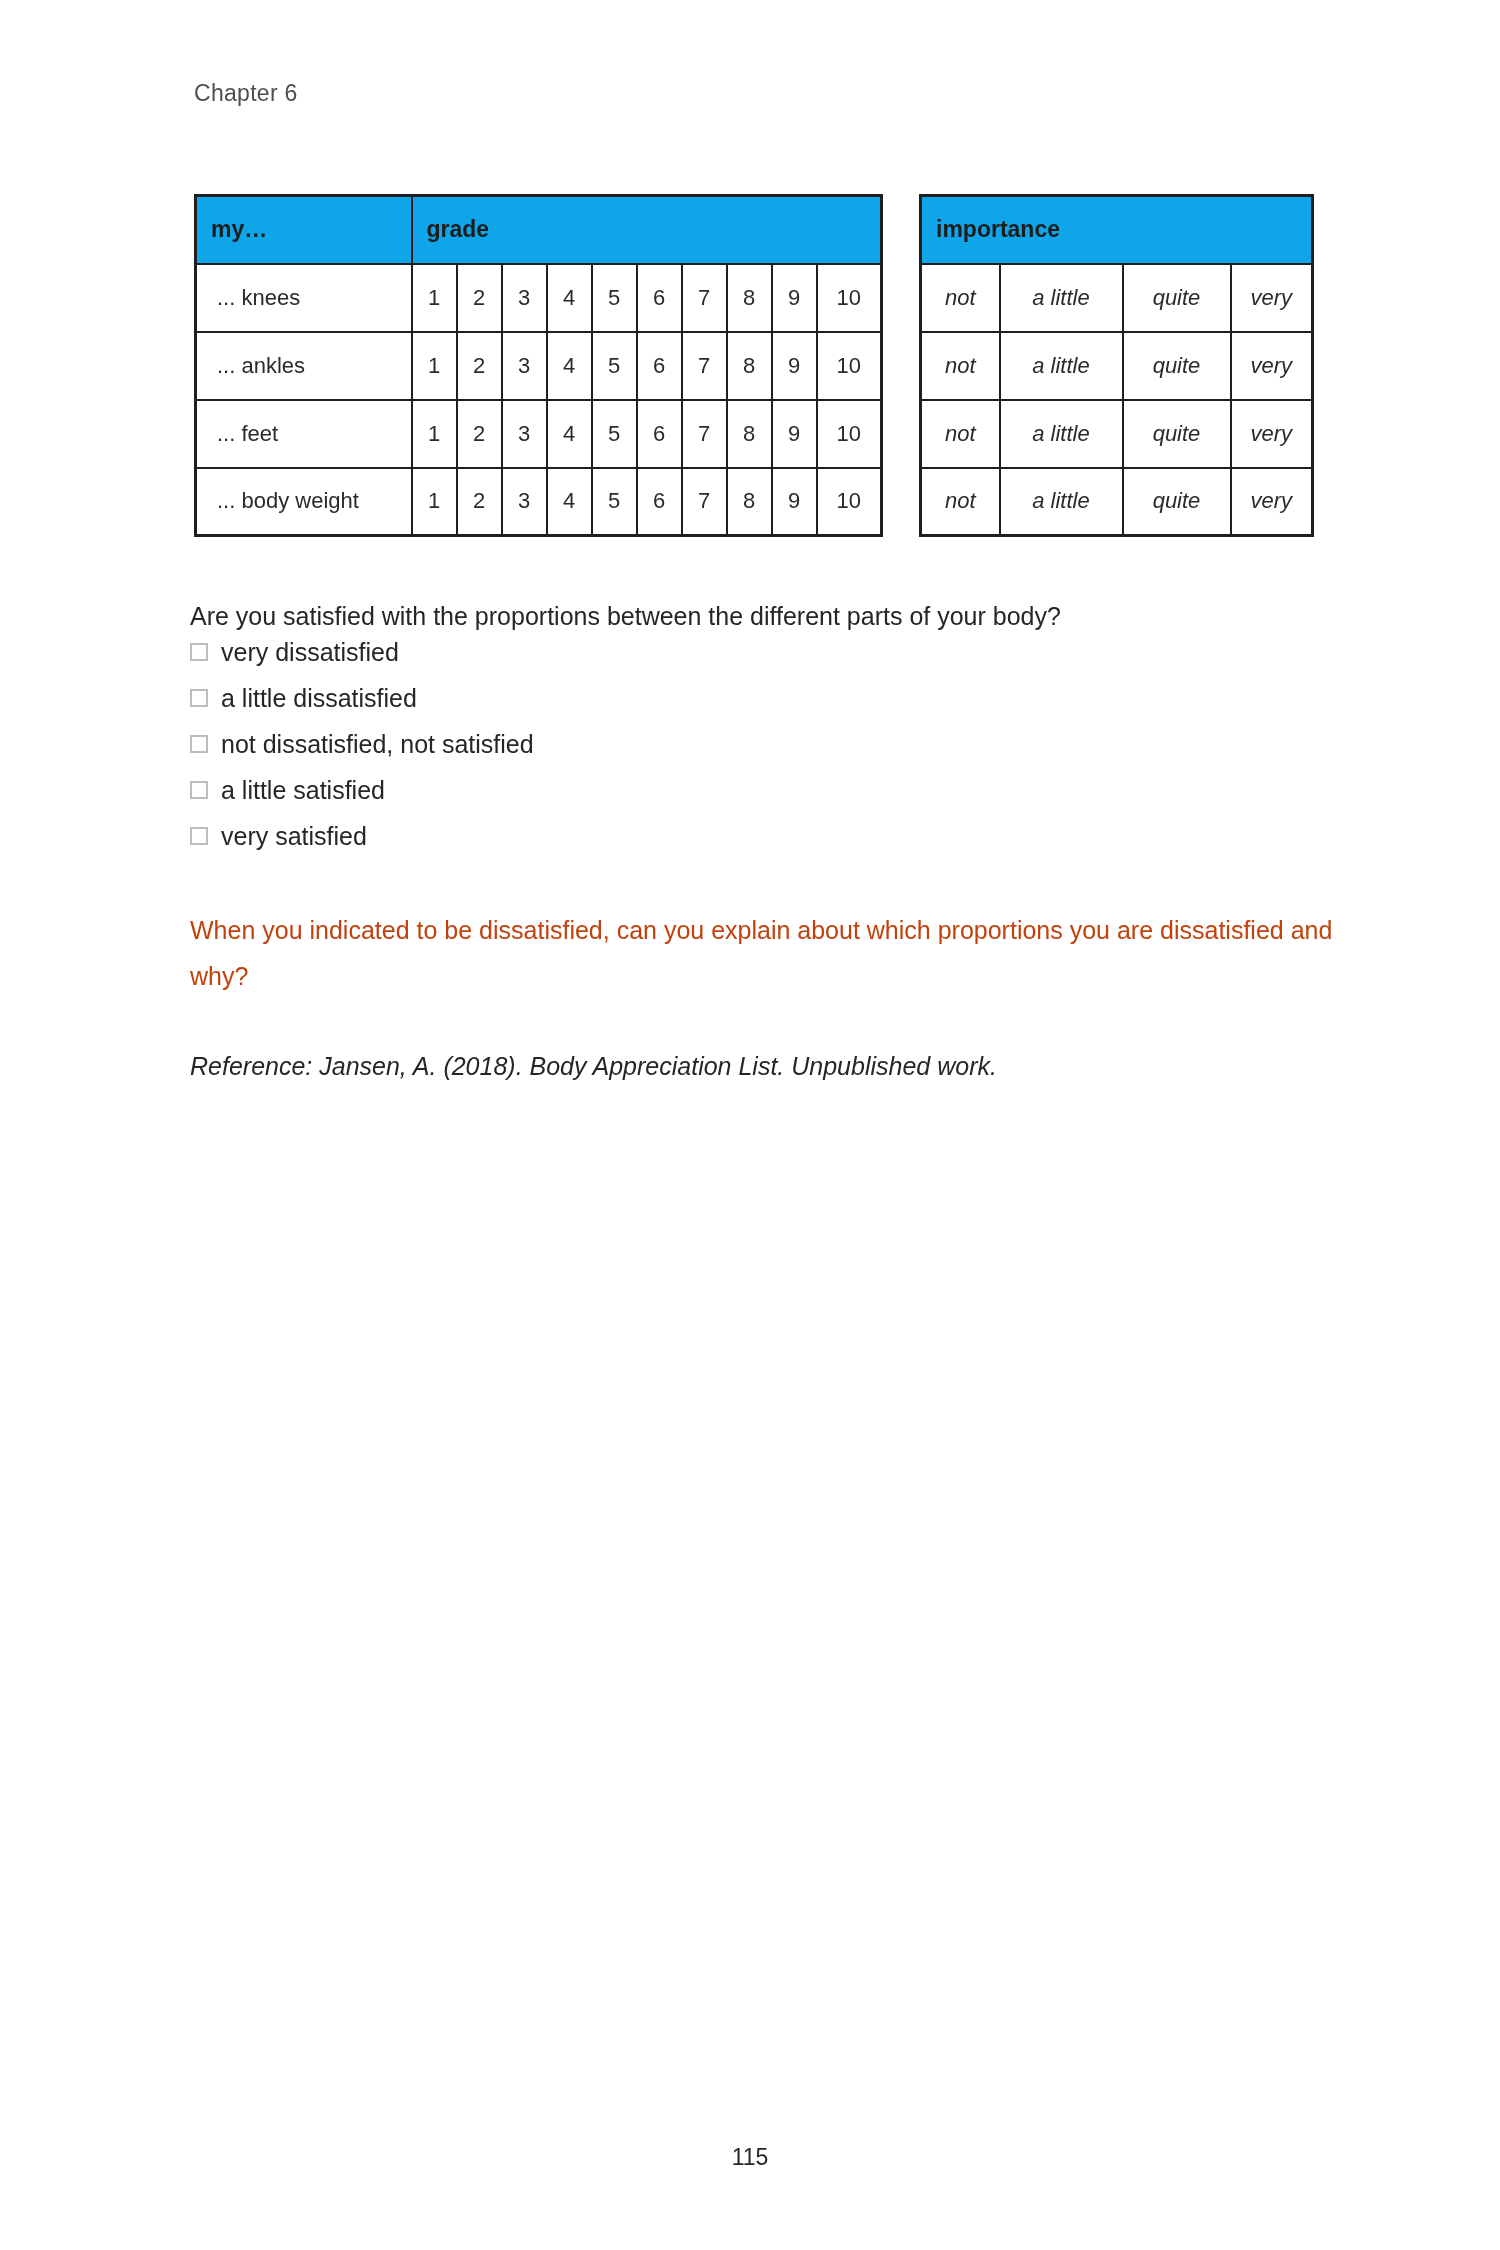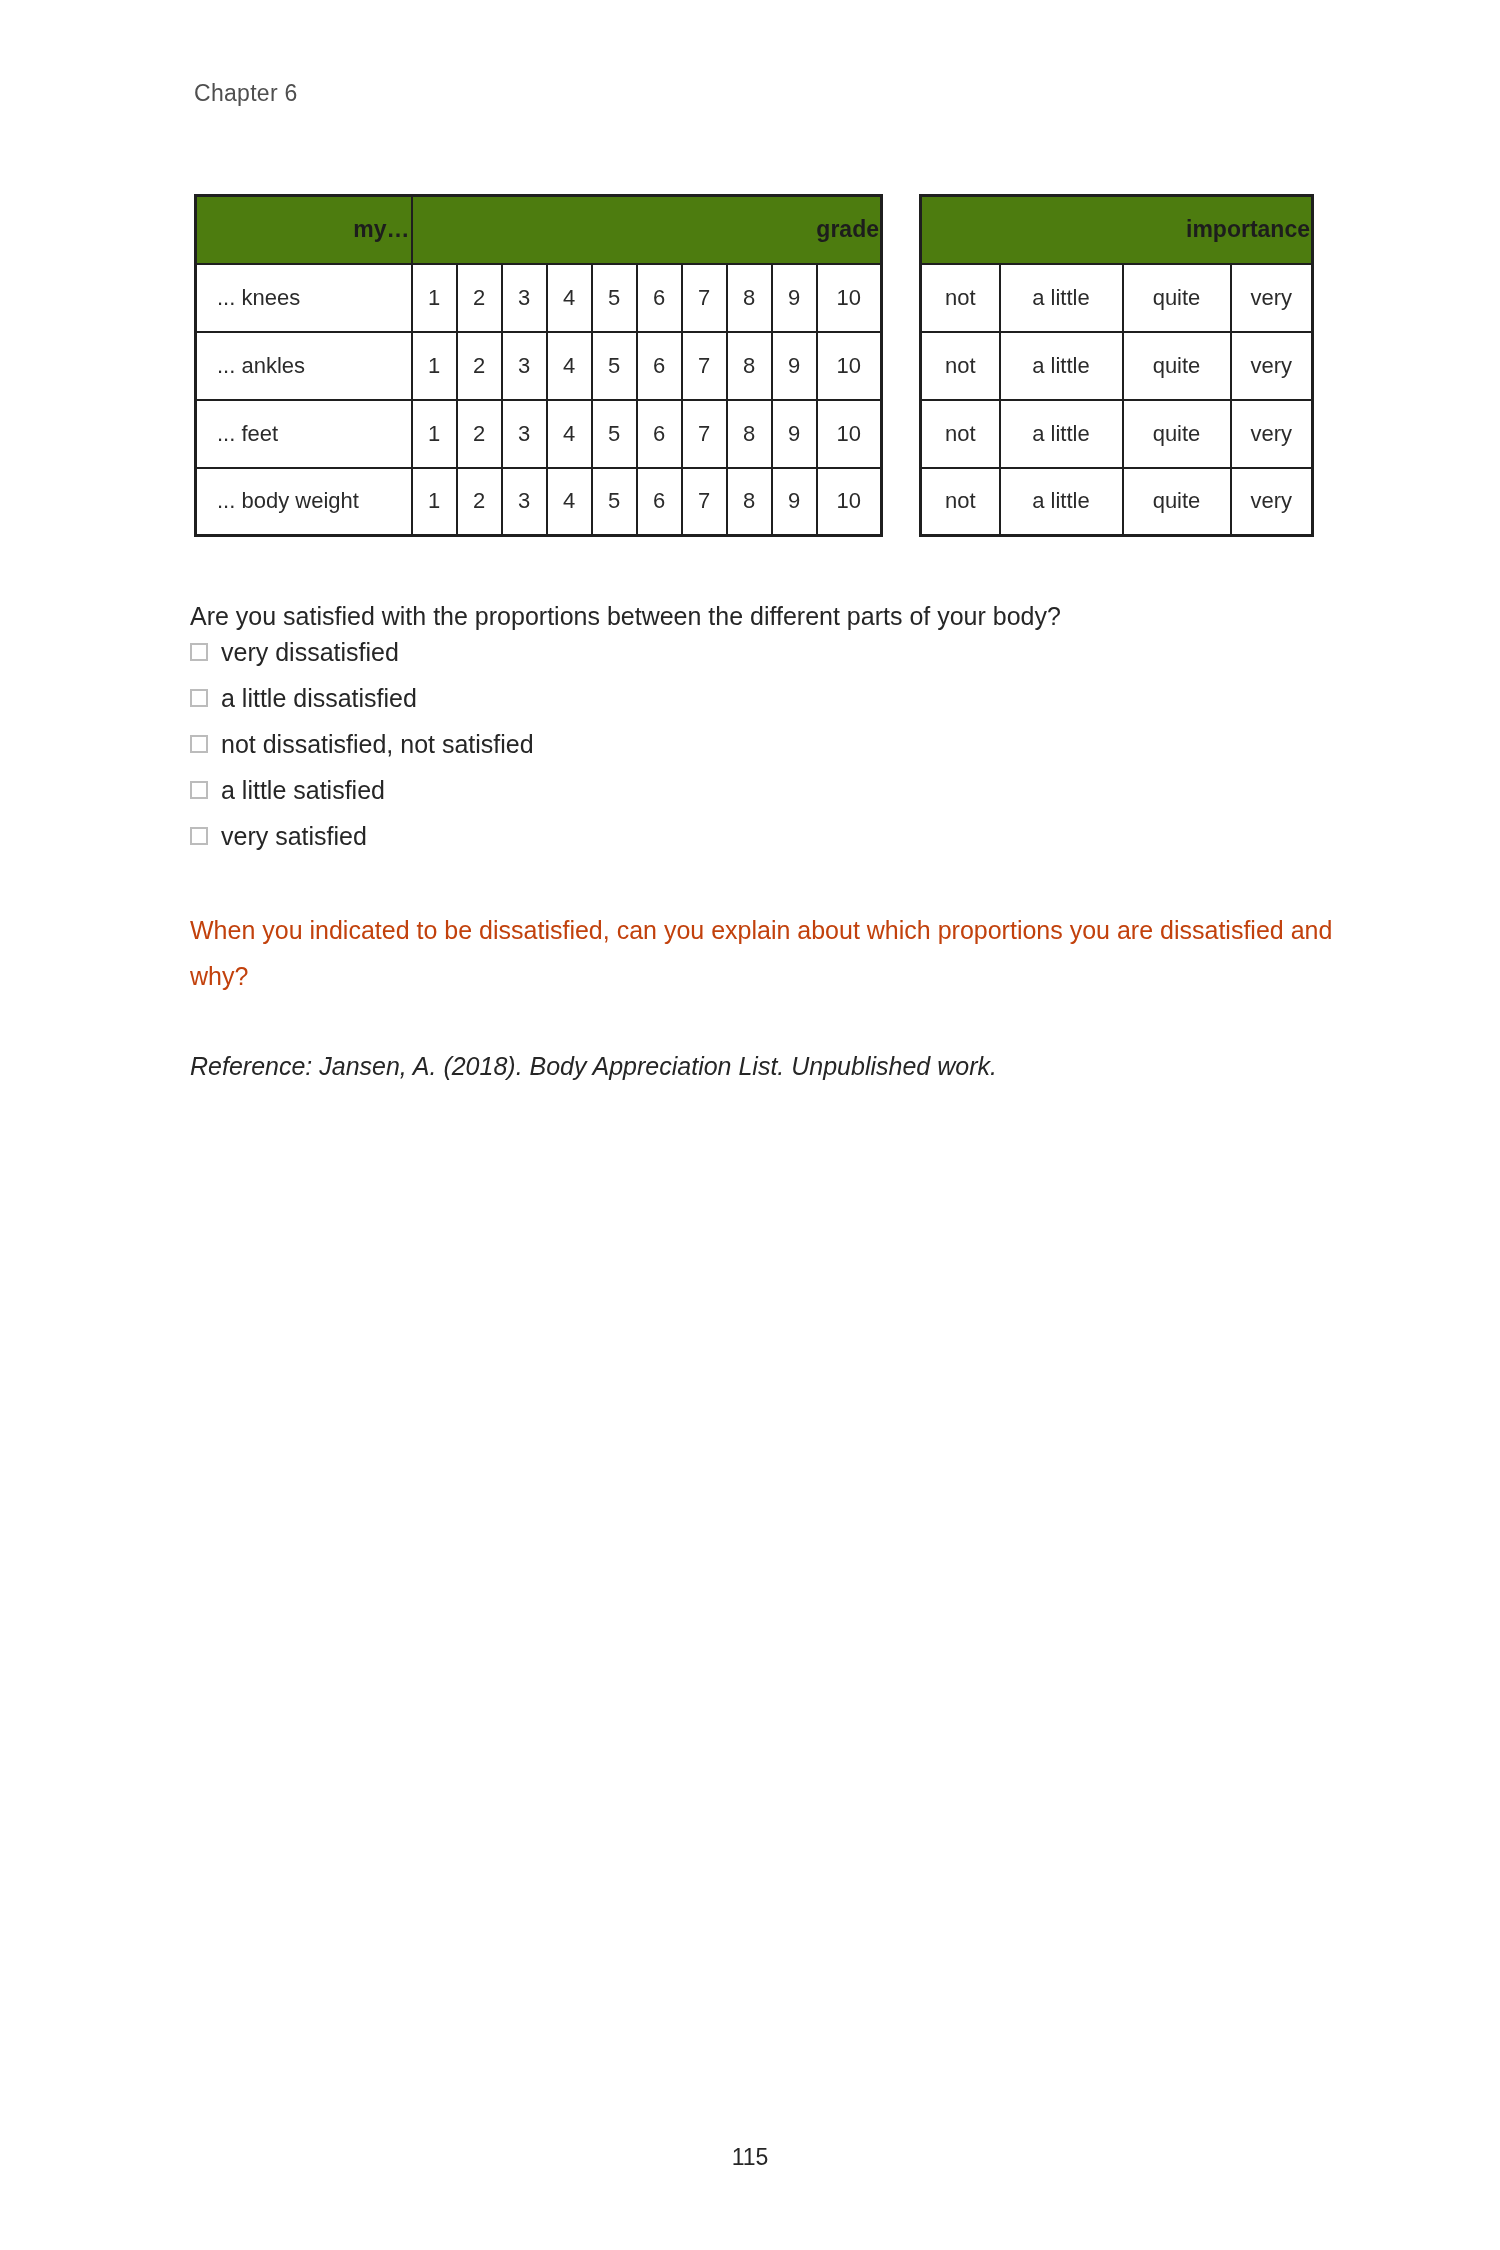--- a/index.html
+++ b/index.html
@@ -34,42 +34,42 @@
   td, th {
     border: 2px solid #1f1f1f;
     font-size: 22px;
     font-weight: normal;
     height: 68px;
     box-sizing: border-box;
     vertical-align: middle;
     background: #ffffff;
   }
   th.hdr {
-    background: #4d7c0f;
+    background: #0ea5e9;
     font-weight: bold;
-    text-align: right;
+    text-align: left;
     padding-left: 14px;
     font-size: 23px;
     color: #1d1d1d;
   }
   td.lbl {
     width: 216px;
     text-align: left;
     padding-left: 20px;
   }
   td.num {
     width: 45px;
     text-align: center;
   }
   td.num-last {
     width: 65px;
     text-align: center;
   }
   th.hdr-my { width: 216px; }
-  td.imp { text-align: center; }
+  td.imp { text-align: center; font-style: italic; }
   .imp-c1 { width: 79px; }
   .imp-c2 { width: 123px; }
   .imp-c3 { width: 108px; }
   .imp-c4 { width: 82px; }
 
   .question {
     position: absolute;
     top: 590px;
     left: 190px;
     font-size: 25px;

